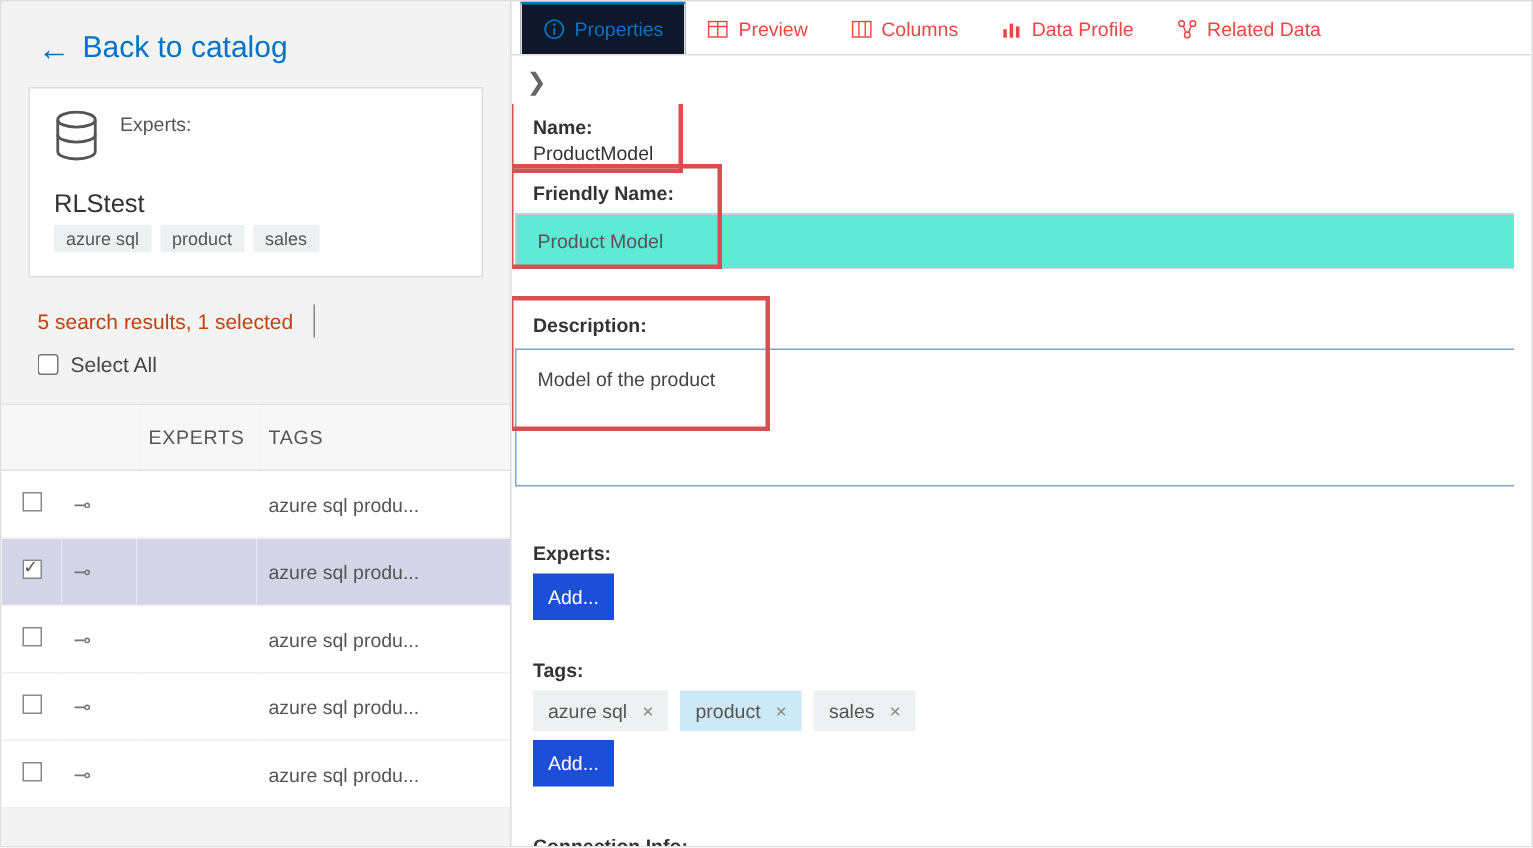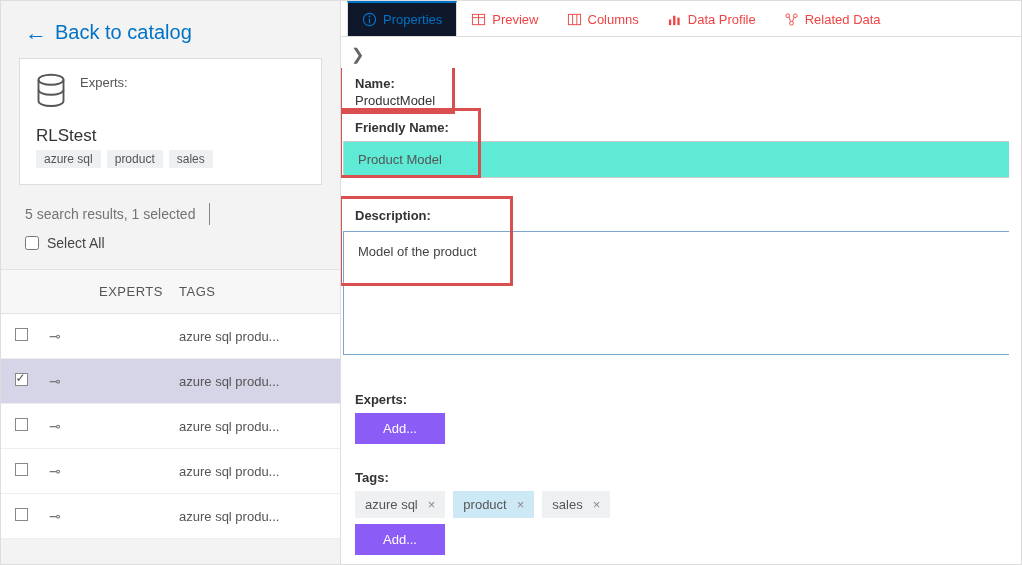--- a/index.html
+++ b/index.html
@@ -11,21 +11,21 @@
   .back-link { display: flex; align-items: center; gap: 8px; color: #0073C6; font-size: 20px; padding: 20px 24px 14px 24px; cursor: pointer; }
   .back-link .arrow { font-size: 22px; line-height: 1; }
   .card { background: #fff; border: 1px solid #ddd; margin: 0 18px 18px 18px; padding: 14px 16px 16px 16px; }
   .card-top { display: flex; align-items: flex-start; gap: 14px; }
   .db-icon svg { width: 30px; height: 36px; }
   .experts-label { color: #555; font-size: 13px; margin-top: 2px; }
   .card-name { font-size: 17px; color: #333; margin-top: 14px; }
   .card-tags { display: flex; gap: 6px; margin-top: 4px; }
   .tag-chip { background: #eef0f2; color: #555; padding: 2px 8px; font-size: 12px; border-radius: 1px; }
 
-  .results-row { display: flex; align-items: center; gap: 14px; padding: 0 24px 6px 24px; color: #737373; font-size: 14px; }
+  .results-row { display: flex; align-items: center; gap: 14px; padding: 0 24px 6px 24px; color: #c2410c; font-size: 14px; }
   .results-row .divider { width: 1px; height: 22px; background: #888; }
   .select-all { display: flex; align-items: center; gap: 8px; padding: 4px 24px 18px 24px; color: #444; font-size: 14px; }
   .select-all input { width: 14px; height: 14px; }
 
   table.list { width: 100%; border-collapse: collapse; background: #fff; }
   table.list thead th { background: #f7f7f7; text-align: left; font-weight: 400; color: #555; font-size: 13px; padding: 14px 8px; border-top: 1px solid #e2e2e2; border-bottom: 1px solid #e2e2e2; letter-spacing: 0.5px; }
   table.list thead th:first-child { width: 40px; text-align: center; }
   table.list thead th:nth-child(2) { width: 50px; }
   table.list thead th:nth-child(3) { width: 80px; }
   table.list tbody td { padding: 14px 8px; border-bottom: 1px solid #eee; color: #555; font-size: 13px; white-space: nowrap; overflow: hidden; text-overflow: ellipsis; }
@@ -46,28 +46,28 @@
 
   .chevron-row { padding: 8px 10px 4px 10px; color: #666; font-size: 16px; }
 
   .detail { padding: 2px 0 0 2px; overflow-y: auto; flex: 1; }
   .section { padding: 6px 12px; }
   .sec-label { font-weight: 700; color: #333; font-size: 13px; }
   .sec-value { color: #333; font-size: 13px; margin-top: 2px; }
   .friendly-box { margin-top: 6px; }
   .friendly-input { width: calc(100% + 12px); margin-left: -12px; border: 1px solid #ccc; border-right: none; padding: 10px 14px; color: #555; font-size: 13px; background: #5eead4; }
   .desc-box { margin-top: 8px; }
-  .desc-textarea { width: calc(100% + 12px); margin-left: -12px; border: 1px solid #7aa7d1; border-right: none; height: 124px; padding: 12px 14px; color: #444; font-size: 13px; font-family: inherit; resize: none; }
+  .desc-textarea { width: calc(100% + 12px); margin-left: -12px; border: 1px solid #7aa7d1; border-right: none; height: 92px; padding: 12px 14px; color: #444; font-size: 13px; font-family: inherit; resize: none; }
   .red-outline { position: relative; }
   .red-outline::after { content: ""; position: absolute; pointer-events: none; border: 3px solid #d94f4f; }
   .ro-name::after { left: -4px; top: -6px; width: 110px; height: 44px; }
   .ro-friendly::after { left: -4px; top: -6px; width: 136px; height: 64px; }
   .ro-desc::after { left: -4px; top: -6px; width: 168px; height: 84px; }
 
-  .add-btn { background: #8b5cf6; color: #fff; border: none; padding: 8px 28px; font-size: 13px; cursor: pointer; margin-top: 6px; }
+  .add-btn { background: #1d4ed8; color: #fff; border: none; padding: 8px 10px; font-size: 13px; cursor: pointer; margin-top: 6px; }
 
   .tag-row { display: flex; gap: 8px; margin-top: 6px; align-items: center; }
   .tag-pill { display: flex; align-items: center; gap: 10px; background: #eef0f2; color: #555; padding: 6px 10px; font-size: 13px; }
   .tag-pill.hl { background: #cde9f6; }
   .tag-x { color: #888; cursor: pointer; }
 </style>
 </head>
 <body>
 
 <div class="app">

